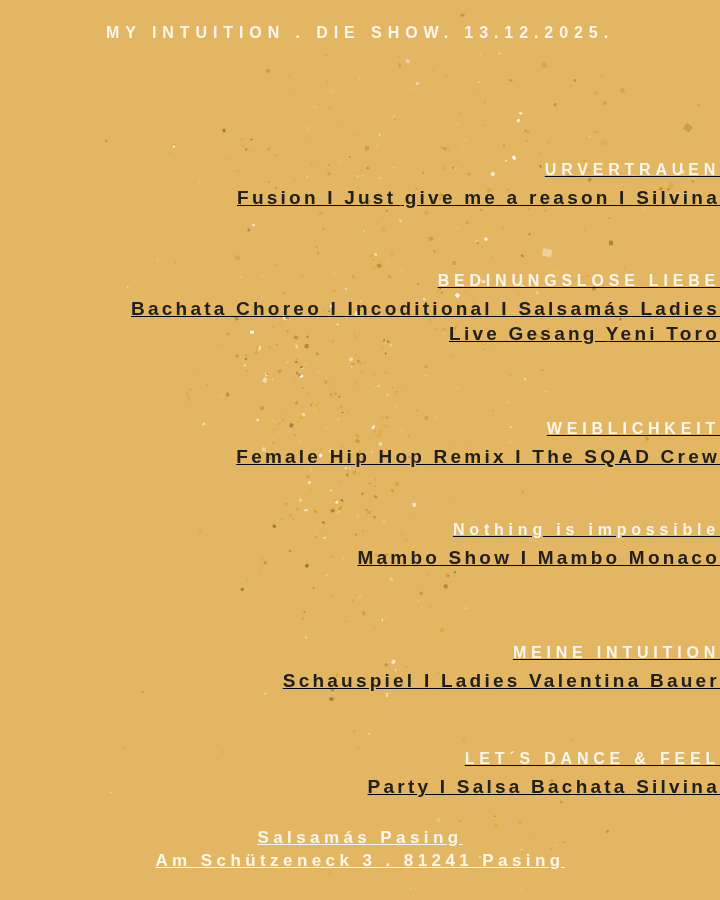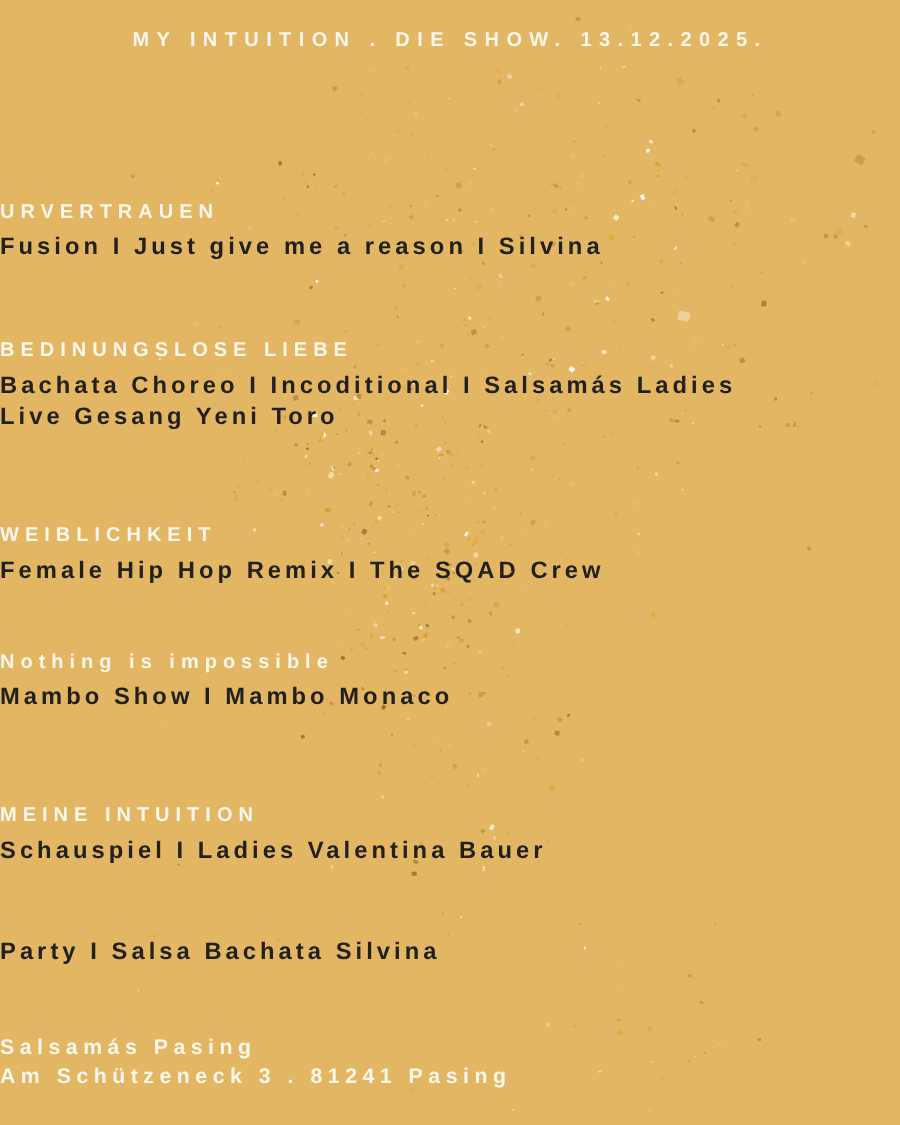--- a/index.html
+++ b/index.html
@@ -7,36 +7,36 @@
     position:relative;width:720px;height:900px;overflow:hidden;
     background:var(--bg,#e3b664);
     font-family:"Liberation Sans",sans-serif;font-weight:700;
   }
   .glitter{position:absolute;left:0;top:0;width:720px;height:900px;pointer-events:none;}
   .text-layer{position:absolute;left:0;top:0;width:720px;height:752px;}
   .header{
     position:absolute;top:19px;left:0;right:0;text-align:center;
     color:var(--white,#fbf7ec);font-size:16px;letter-spacing:.37em;line-height:27px;
   }
-  .section{position:absolute;left:0;right:0;text-align:left;}
+  .section{position:absolute;left:0;right:0;text-align:right;text-decoration:underline;}
   .section .heading{
     color:var(--white,#fbf7ec);font-size:16px;letter-spacing:.3em;line-height:20px;margin-bottom:5px;
   }
   .section .line{
     color:var(--black,#21201c);font-size:19px;letter-spacing:.17em;line-height:25px;
   }
   .section:nth-of-type(1){top:160px}
   .section:nth-of-type(2){top:271px}
   .section:nth-of-type(3){top:419px}
   .section:nth-of-type(4){top:520px}
   .section:nth-of-type(5){top:643px}
   .section:nth-of-type(6){top:749px}
   .footer{
-    position:absolute;top:826px;left:0;right:0;
-    color:var(--white,#fbf7ec);font-size:17px;letter-spacing:.26em;line-height:23px;
+    position:absolute;top:826px;left:0;right:0;text-align:center;
+    color:var(--white,#fbf7ec);font-size:17px;letter-spacing:.26em;line-height:23px;text-decoration:underline;
   }
 </style>
 </head>
 <body>
 
 <div class="poster">
 
   <svg class="glitter" id="glitter-back" viewBox="0 0 720 900">
       <rect x="376.9" y="144.8" width="1.3" height="0.7" rx="0.6" fill="#fdfbf3" opacity="0.55" transform="rotate(348 376.9 144.8)"></rect>
       <rect x="330.9" y="382.0" width="3.7" height="1.9" rx="0.6" fill="#dcab3c" opacity="0.48" transform="rotate(48 330.9 382.0)"></rect>
@@ -809,20 +809,21 @@
         </section>
         <section class="section">
           <div class="heading">Nothing is impossible</div>
           <div class="line">Mambo Show I Mambo Monaco</div>
         </section>
         <section class="section">
           <div class="heading">MEINE INTUITION</div>
           <div class="line">Schauspiel I Ladies Valentina Bauer</div>
         </section>
         <section class="section">
+          <div class="heading">LET´S DANCE &amp; FEEL</div>
           <div class="line">Party I Salsa Bachata Silvina</div>
         </section>
       </div>
 
     <div class="footer">
       <div>Salsamás Pasing</div>
       <div>Am Schützeneck 3 . 81241 Pasing</div>
     </div>
 
   </div>

